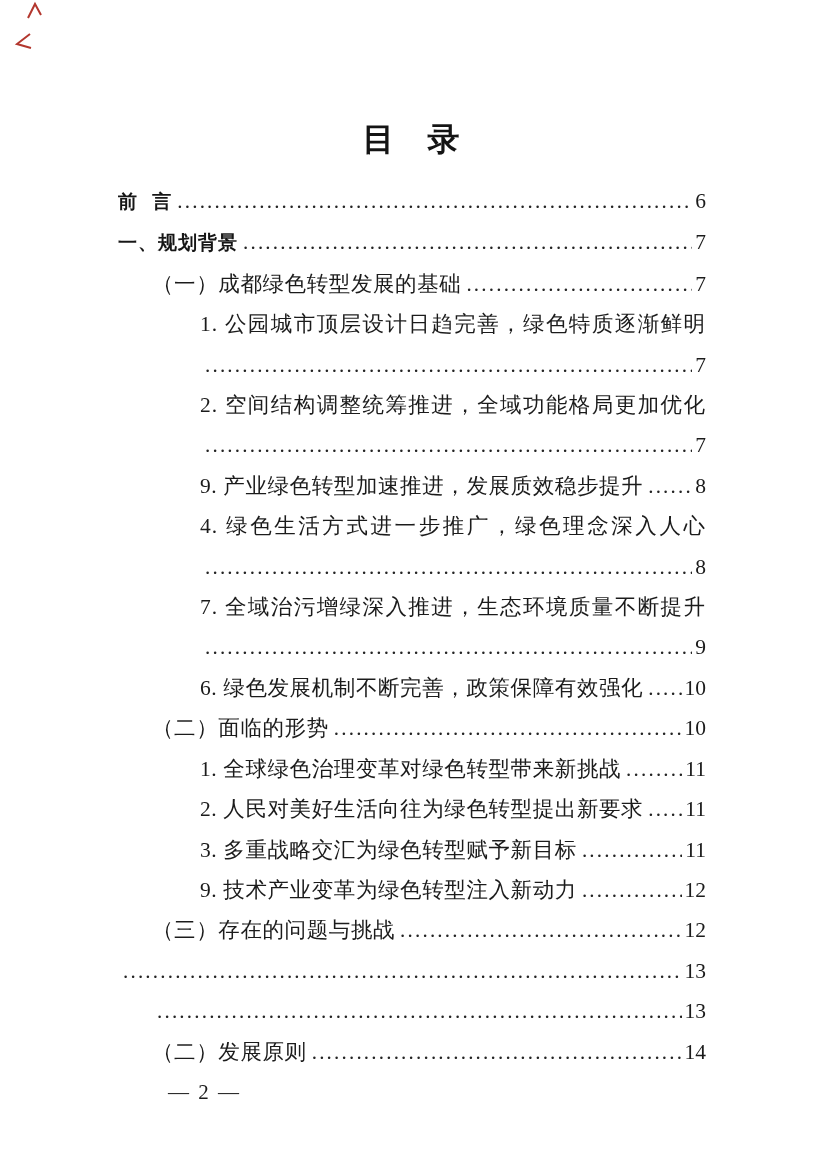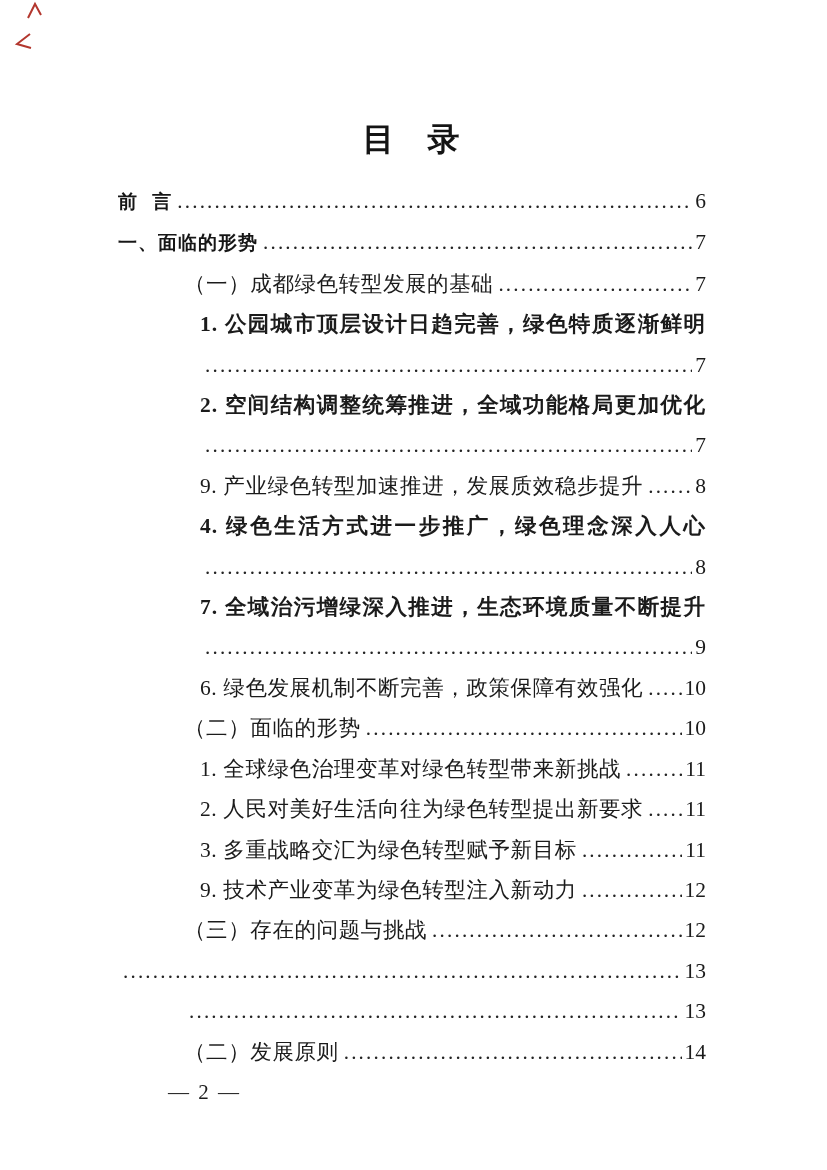--- a/index.html
+++ b/index.html
@@ -37,31 +37,30 @@
     white-space: nowrap;
   }
   .lv-chapter .t {
     font-family: "Liberation Sans", "DejaVu Sans", sans-serif;
     font-weight: bold;
     font-size: 19px;
     color: #161616;
     word-spacing: 8px;
     letter-spacing: 1px;
   }
-  .lv-section { margin-left: 66px; }
+  .lv-section { margin-left: 34px; }
   .lv-item    { margin-left: 82px; }
   .lv-section .t, .lv-item .t { letter-spacing: 0.6px; }
   .first .t {
     display: block;
     width: 100%;
     white-space: normal;
     text-align: justify;
     text-align-last: justify;
     letter-spacing: 1px;
-    font-weight: bold;
   }
   .dots {
     flex: 1 1 auto;
     overflow: hidden;
     white-space: nowrap;
     margin: 0 3px 0 5px;
     color: #242424;
     letter-spacing: 2.2px;
     font-size: 21px;
     font-weight: normal;
@@ -102,21 +101,21 @@
 
     <div class="toc">
 
       <div class="toc-line lv-chapter">
         <span class="t">前 言</span>
         <span class="dots"></span>
         <span class="pg">6</span>
       </div>
 
       <div class="toc-line lv-chapter">
-        <span class="t">一、面临的形势</span>
+        <span class="t">一、规划背景</span>
         <span class="dots"></span>
         <span class="pg">7</span>
       </div>
 
       <div class="toc-line lv-section">
         <span class="t">（一）成都绿色转型发展的基础</span>
         <span class="dots"></span>
         <span class="pg">7</span>
       </div>
 

